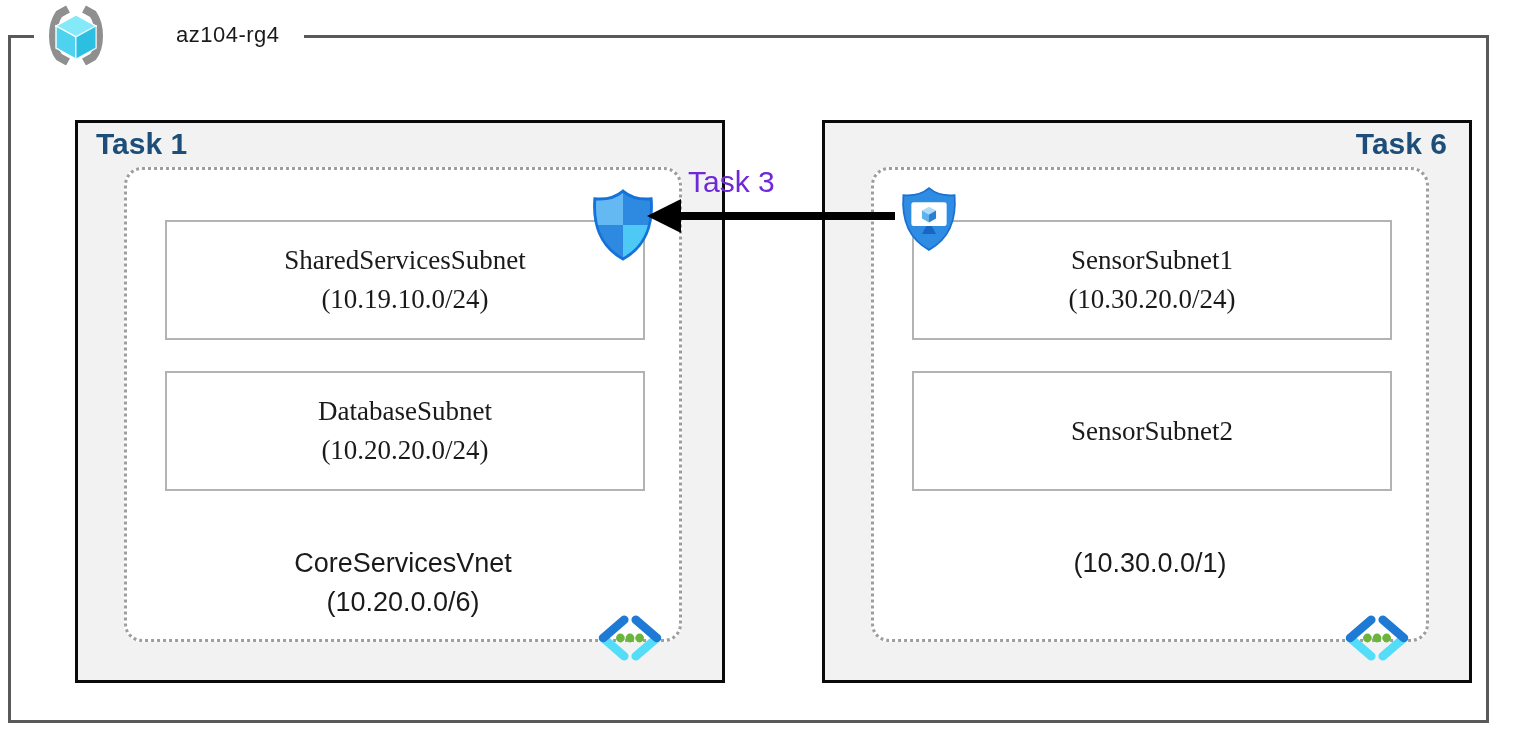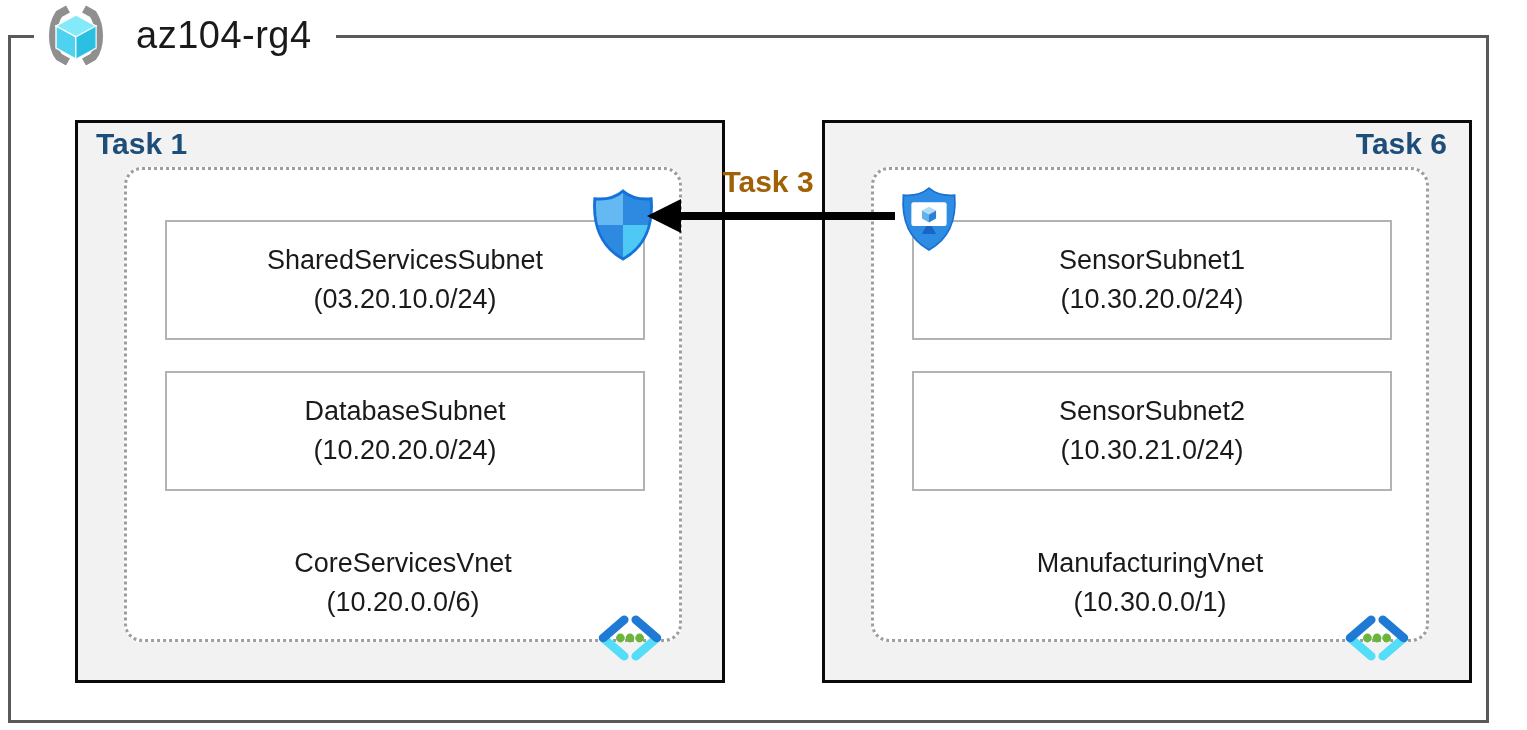--- a/index.html
+++ b/index.html
@@ -11,21 +11,21 @@
   
   .rg-border {
     position:absolute; left:8px; top:35px; width:1481px; height:688px;
     border:3px solid #595959;
   }
   .rg-header {
     position:absolute; left:34px; top:2px; height:66px;
     background:#ffffff; display:flex; align-items:center; gap:22px;
     padding:0 24px 0 4px; z-index:5;
   }
-  .rg-title { font-size:38px; color:#1a1a1a; letter-spacing:0.5px; }
+  .rg-title { font-size:22px; color:#1a1a1a; letter-spacing:0.5px;margin-left:40px; }
   
   .task-box {
     position:absolute; top:120px; width:650px; height:563px;
     background:#f2f2f2; border:3px solid #0a0a0a;
   }
   #task1-box { left:75px; }
   #task2-box { left:822px; }
   .task-label {
     position:absolute; top:4px; font-size:30px; font-weight:bold; color:#1d4e7a;
   }
@@ -35,41 +35,42 @@
   .dotted-box {
     position:absolute; left:46px; top:44px; width:558px; height:475px;
     background:#ffffff; border:3px dotted #9e9e9e; border-radius:18px;
   }
   
   .subnet-box {
     position:absolute; left:38px; width:480px; height:120px;
     background:#ffffff; border:2px solid #b3b3b3;
     display:flex; flex-direction:column; align-items:center; justify-content:center;
     text-align:center;
+    font-family:Liberation Serif, serif;
   }
   .subnet-box.first  { top:50px; }
   .subnet-box.second { top:201px; }
   .subnet-name, .subnet-cidr, .vnet-name, .vnet-cidr {
     font-size:27px; line-height:39px; color:#1a1a1a;
   }
   .vnet-label {
     position:absolute; left:0; right:0; top:374px; text-align:center;
   }
   
   .vnet-icon {
     position:absolute; left:468px; top:444px; width:70px; height:48px; z-index:4;
   }
   
   .badge-icon { position:absolute; z-index:6; }
   #nsg-icon { left:512px; top:64px; width:66px; height:76px; }  
   #asg-icon { left:74px;  top:61px; width:60px; height:70px; }  
   
   #task3-label {
-    position:absolute; left:688px; top:165px; width:160px; text-align:center;
-    font-size:30px; font-weight:bold; color:#a16207; z-index:7;
+    position:absolute; left:688px; top:165px; width:160px; 
+    font-size:30px; font-weight:normal; color:#6d28d9; z-index:7;
   }
   #peering-arrow { position:absolute; left:645px; top:194px; width:255px; height:44px; z-index:6; }
 </style>
 </head>
 <body>
 
 <div id="canvas">
 
   <div class="rg-border"></div>
 
@@ -84,21 +85,21 @@
     </svg>
     <span class="rg-title">az104-rg4</span>
   </div>
 
   <div id="task1-box" class="task-box">
     <div class="task-label tl">Task 1</div>
 
     <div class="dotted-box">
       <div class="subnet-box first">
         <div class="subnet-name">SharedServicesSubnet</div>
-        <div class="subnet-cidr">(03.20.10.0/24)</div>
+        <div class="subnet-cidr">(10.19.10.0/24)</div>
       </div>
       <div class="subnet-box second">
         <div class="subnet-name">DatabaseSubnet</div>
         <div class="subnet-cidr">(10.20.20.0/24)</div>
       </div>
       <div class="vnet-label">
         <div class="vnet-name">CoreServicesVnet</div>
         <div class="vnet-cidr">(10.20.0.0/6)</div>
       </div>
 
@@ -132,24 +133,22 @@
   <div id="task2-box" class="task-box">
     <div class="task-label tr">Task 6</div>
 
     <div class="dotted-box">
       <div class="subnet-box first">
         <div class="subnet-name">SensorSubnet1</div>
         <div class="subnet-cidr">(10.30.20.0/24)</div>
       </div>
       <div class="subnet-box second">
         <div class="subnet-name">SensorSubnet2</div>
-        <div class="subnet-cidr">(10.30.21.0/24)</div>
       </div>
       <div class="vnet-label">
-        <div class="vnet-name">ManufacturingVnet</div>
         <div class="vnet-cidr">(10.30.0.0/1)</div>
       </div>
 
       <svg class="vnet-icon" viewBox="0 0 72 50">
         <path d="M8 25 L30 44" stroke="#54DDF8" stroke-width="9" stroke-linecap="round" fill="none"></path>
         <path d="M30 6 L8 25" stroke="#1E7AD4" stroke-width="9" stroke-linecap="round" fill="none"></path>
         <path d="M64 25 L42 44" stroke="#54DDF8" stroke-width="9" stroke-linecap="round" fill="none"></path>
         <path d="M42 6 L64 25" stroke="#1E7AD4" stroke-width="9" stroke-linecap="round" fill="none"></path>
         <circle cx="26" cy="25" r="4.6" fill="#6BB53D"></circle>
         <circle cx="36" cy="25" r="4.6" fill="#6BB53D"></circle>

